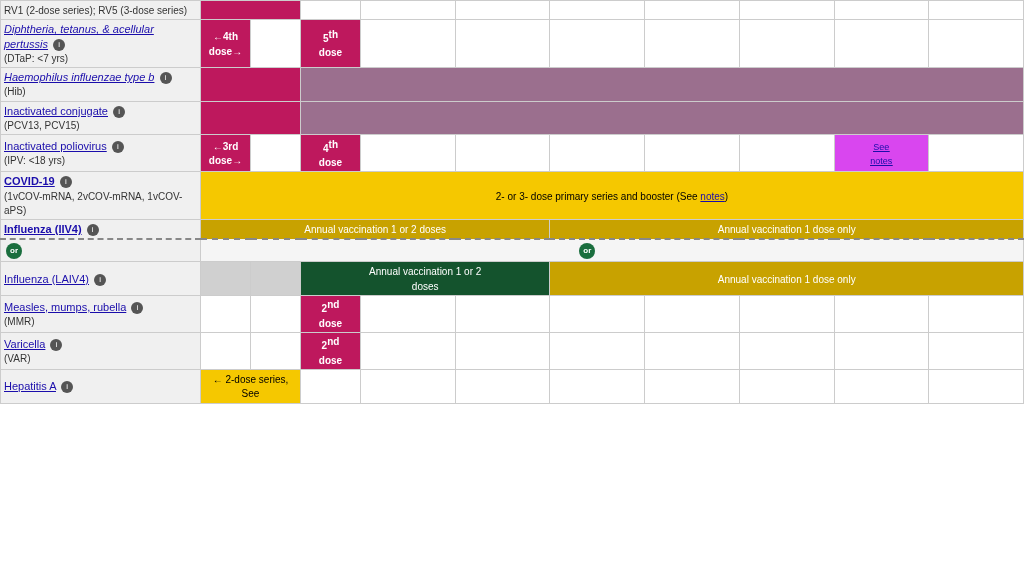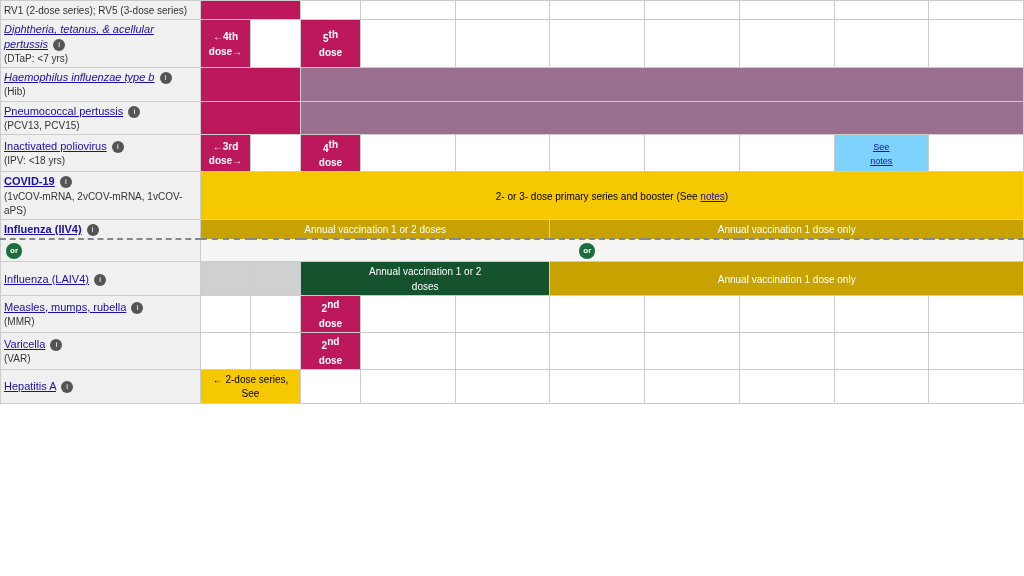--- a/index.html
+++ b/index.html
@@ -47,21 +47,21 @@
       font-size: 8px;
       text-align: center;
       line-height: 12px;
       cursor: pointer;
       margin-left: 2px;
       vertical-align: middle;
     }
 
     
     .teal { background: #be185d; }
-    .dark-teal { background: #7dd3fc; text-decoration: underline; }
+    .dark-teal { background: #d946ef; text-decoration: underline; }
     .purple { background: #9b6f8e; }
     .empty { background: #ffffff; }
 
     .dose-label {
       font-size: 10px;
       font-weight: bold;
       text-align: center;
       color: #fff;
     }
     .dose-label sup { font-size: 10px; }
@@ -146,21 +146,21 @@
         <span class="info-icon">i</span>
         <br>
         <span class="subtitle">(Hib)</span>
       </td>
       <td class="teal" colspan="2"></td>
       <td class="purple" colspan="8"></td>
     </tr>
 
     <tr>
       <td class="vaccine-name-cell">
-        <a href="#">Pneumococcal pertussis</a>
+        <a href="#">Inactivated conjugate</a>
         <span class="info-icon">i</span>
         <br>
         <span class="subtitle">(PCV13, PCV15)</span>
       </td>
       <td class="teal" colspan="2"></td>
       <td class="purple" colspan="8"></td>
     </tr>
 
     <tr>
       <td class="vaccine-name-cell">

